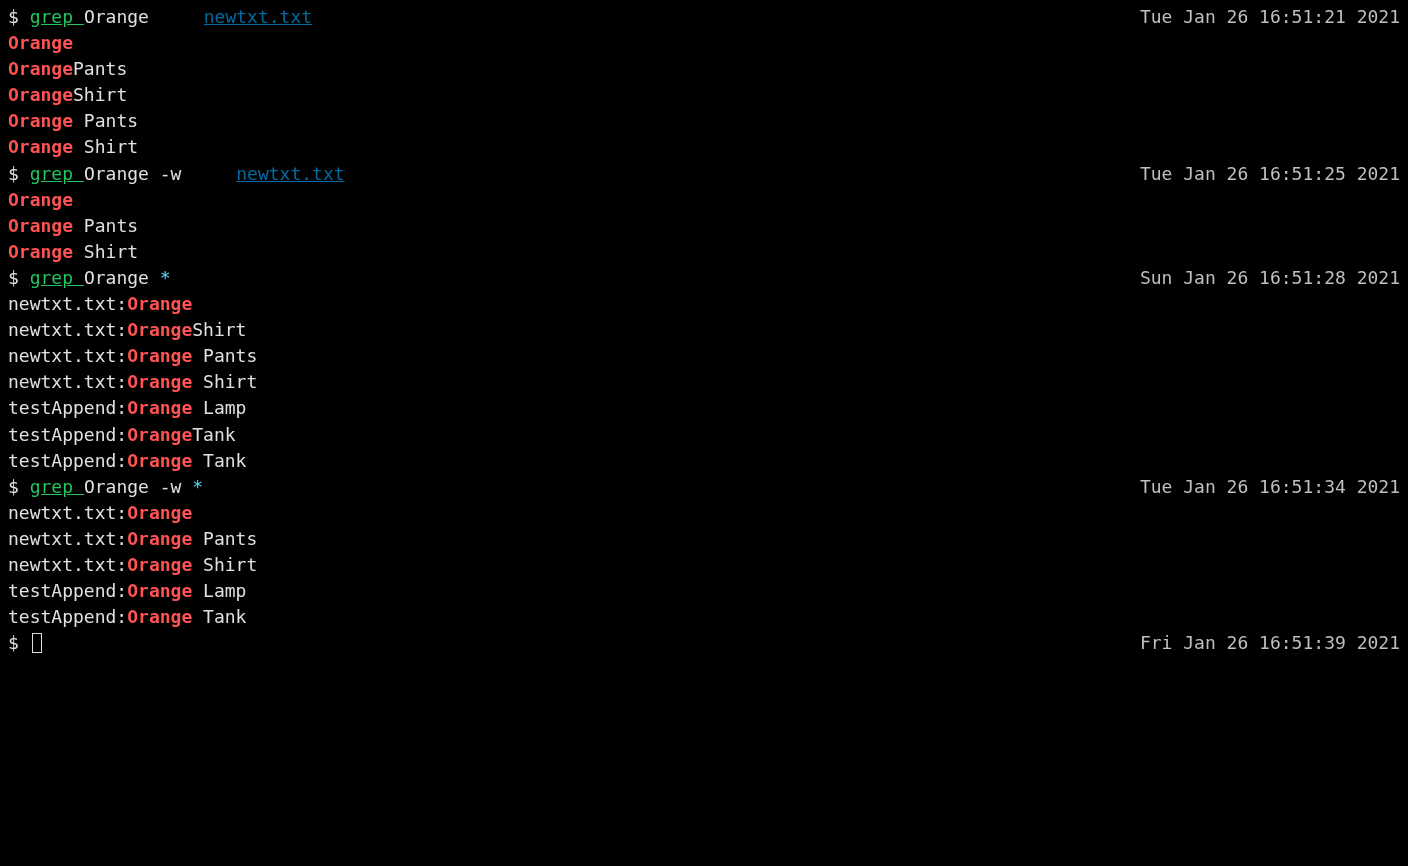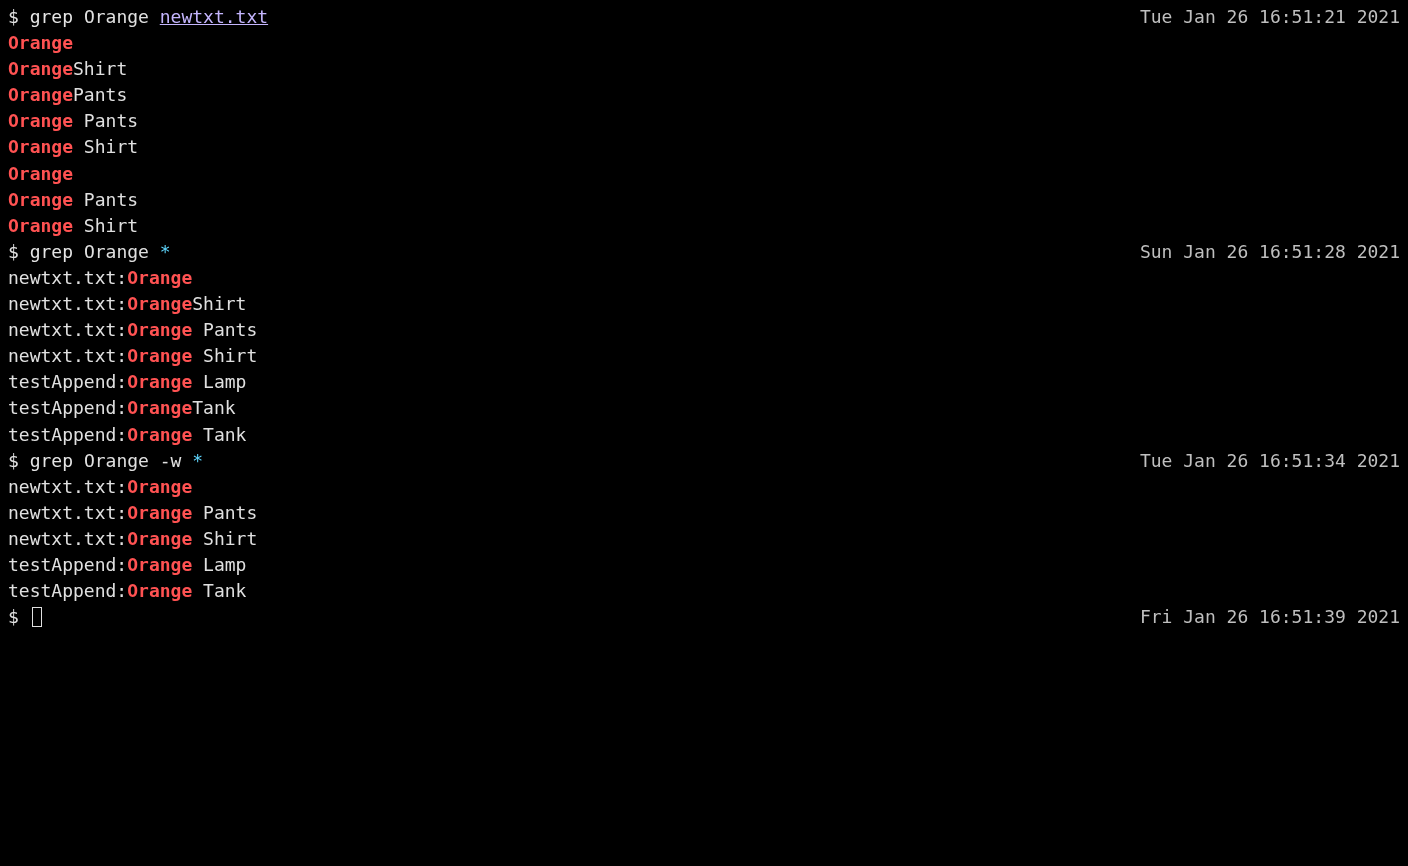--- a/index.html
+++ b/index.html
@@ -15,46 +15,47 @@
   }
   .line {
     white-space: pre;
     display: flex;
     justify-content: space-between;
   }
   .output-line {
     white-space: pre;
   }
   .prompt-sym { color: #e0e0e0; }
-  .cmd       { color: #e5e5e5; } 
+  .cmd       { color: #22c55e; text-decoration: underline; } 
   .arg       { color: #e0e0e0; }
-  .filename  { color: #c4b5fd; text-decoration: underline; }
+  .filename  { color: #0369a1; text-decoration: underline; margin-left: 44px; }
   .wildcard  { color: #5fd7ff; } 
   .timestamp { color: #bfbfbf; }
   .match     { color: #ff5252; font-weight: bold; } 
   .cursor {
     display:inline-block;
     width:0.6em;
     height:1.1em;
     border:1px solid #e0e0e0;
     vertical-align: text-bottom;
     box-sizing:border-box;
     margin-left:2px;
   }
 </style>
 </head>
 <body>
 
 <div id="terminal">
     <div class="line"><span><span class="prompt-sym">$ </span><span class="cmd">grep </span><span class="arg">Orange </span><span class="filename">newtxt.txt</span></span><span class="timestamp">Tue Jan 26 16:51:21 2021</span></div>
     <div class="output-line"><span class="match">Orange</span></div>
+    <div class="output-line"><span class="match">Orange</span><span>Pants</span></div>
     <div class="output-line"><span class="match">Orange</span><span>Shirt</span></div>
-    <div class="output-line"><span class="match">Orange</span><span>Pants</span></div>
     <div class="output-line"><span class="match">Orange</span><span> Pants</span></div>
     <div class="output-line"><span class="match">Orange</span><span> Shirt</span></div>
+    <div class="line"><span><span class="prompt-sym">$ </span><span class="cmd">grep </span><span class="arg">Orange </span><span class="arg">-w </span><span class="filename">newtxt.txt</span></span><span class="timestamp">Tue Jan 26 16:51:25 2021</span></div>
     <div class="output-line"><span class="match">Orange</span></div>
     <div class="output-line"><span class="match">Orange</span><span> Pants</span></div>
     <div class="output-line"><span class="match">Orange</span><span> Shirt</span></div>
     <div class="line"><span><span class="prompt-sym">$ </span><span class="cmd">grep </span><span class="arg">Orange </span><span class="wildcard">*</span></span><span class="timestamp">Sun Jan 26 16:51:28 2021</span></div>
     <div class="output-line"><span>newtxt.txt:</span><span class="match">Orange</span></div>
     <div class="output-line"><span>newtxt.txt:</span><span class="match">Orange</span><span>Shirt</span></div>
     <div class="output-line"><span>newtxt.txt:</span><span class="match">Orange</span><span> Pants</span></div>
     <div class="output-line"><span>newtxt.txt:</span><span class="match">Orange</span><span> Shirt</span></div>
     <div class="output-line"><span>testAppend:</span><span class="match">Orange</span><span> Lamp</span></div>
     <div class="output-line"><span>testAppend:</span><span class="match">Orange</span><span>Tank</span></div>

